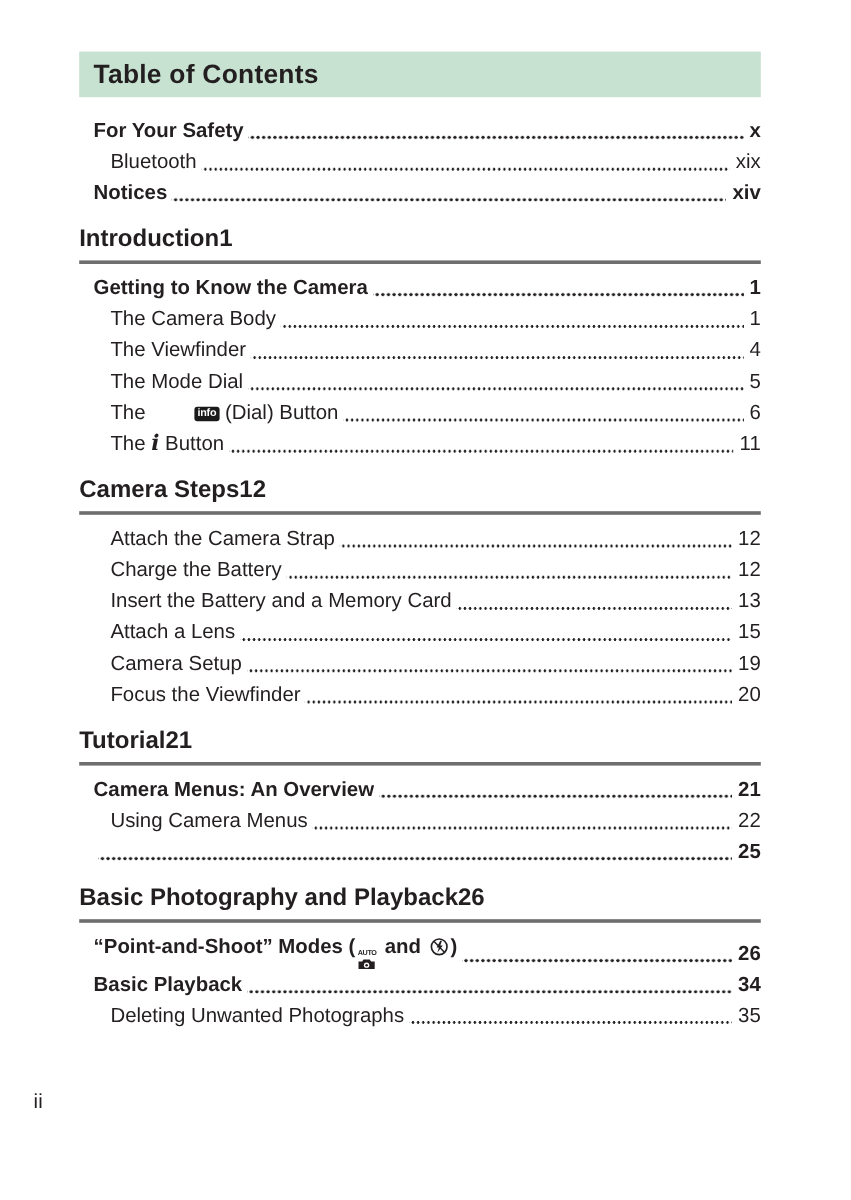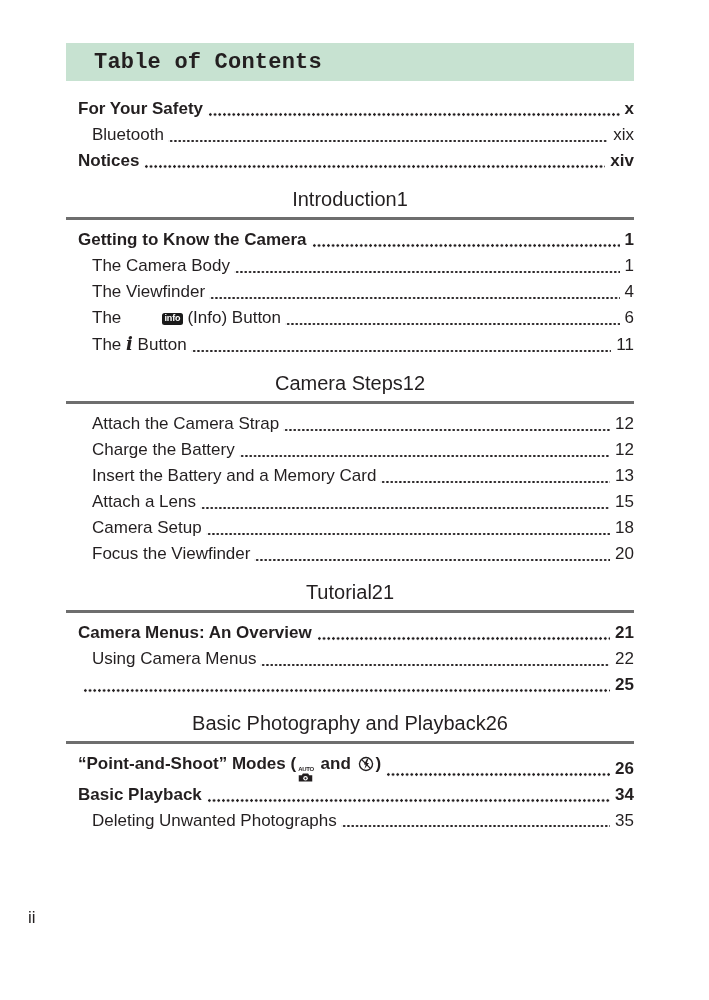--- a/index.html
+++ b/index.html
@@ -5,21 +5,21 @@
   html,body { margin:0; padding:0; }
   body {
     width:709px; height:1000px; background:#ffffff; position:relative;
     font-family:"Liberation Sans", sans-serif; color:#231f20;
     overflow:hidden;
   }
   .content { position:absolute; left:66px; top:43px; width:568px; }
 
   
   .band { height:38px; background:#c7e2d1; display:flex; align-items:center; }
-  .band .title { font-size:22px; font-weight:bold; padding-left:28px; letter-spacing:0.2px;font-family:Liberation Mono, monospace; }
+  .band .title { font-size:22px; font-weight:bold; padding-left:12px; letter-spacing:0.2px; }
 
   
   .front { margin-top:15px; }
   .row { display:flex; align-items:flex-end; line-height:26px; font-size:17px;justify-content:center; }
   .row.bold { font-weight:bold; }
   .lvl1 { padding-left:12px; }
   .lvl2 { padding-left:26px; }
   .label { white-space:nowrap; }
   .leader {
     flex:1 1 auto; min-width:10px; height:26px; margin:0 5px 0 4px;
@@ -28,22 +28,22 @@
     background-position:left 1px bottom 5px;
   }
   .row.bold .leader {
     background-image: radial-gradient(circle, #231f20 1.15px, transparent 1.45px);
     background-size:4.7px 4.7px;
   }
   .pagenum { white-space:nowrap; }
 
   
   .section { margin-top:10px; }
-  .section-head { display:flex; justify-content:center; align-items:flex-end;
-    font-size:20px; font-weight:normal; line-height:30px; }
+  .section-head { display:flex; justify-content:flex-start; align-items:flex-end;
+    font-size:20px; font-weight:bold; line-height:30px; }
   .rule { height:3px; background:#6e6e6e; margin-top:3px; margin-bottom:7px; }
 
   
   .info-badge {
     display:inline-block; background:#1a1a1a; color:#ffffff; font-weight:bold;
     font-size:9px; line-height:11px; padding:0.5px 2.5px; border-radius:2.5px;
     vertical-align:2px; letter-spacing:-0.2px;margin-left:36px;
   }
   .i-glyph { font-family:"DejaVu Serif", serif; font-style:italic; font-weight:bold; font-size:18px; }
   .auto-icon { display:inline-flex; flex-direction:column; align-items:center;
@@ -96,21 +96,26 @@
       <span class="label">The Camera Body</span>
       <span class="leader"></span>
       <span class="pagenum">1</span>
     </div>
     <div class="row lvl2">
       <span class="label">The Viewfinder</span>
       <span class="leader"></span>
       <span class="pagenum">4</span>
     </div>
     <div class="row lvl2">
-      <span class="label"><span>The </span><span class="info-badge"><span>info</span></span><span> (Info) Button</span></span>
+      <span class="label">The Mode Dial</span>
+      <span class="leader"></span>
+      <span class="pagenum">5</span>
+    </div>
+    <div class="row lvl2">
+      <span class="label"><span>The </span><span class="info-badge"><span>info</span></span><span> (Dial) Button</span></span>
       <span class="leader"></span>
       <span class="pagenum">6</span>
     </div>
     <div class="row lvl2">
       <span class="label"><span>The </span><span class="i-glyph">i</span><span> Button</span></span>
       <span class="leader"></span>
       <span class="pagenum">11</span>
     </div>
   </div>
 
@@ -136,21 +141,21 @@
       <span class="pagenum">13</span>
     </div>
     <div class="row lvl2">
       <span class="label">Attach a Lens</span>
       <span class="leader"></span>
       <span class="pagenum">15</span>
     </div>
     <div class="row lvl2">
       <span class="label">Camera Setup</span>
       <span class="leader"></span>
-      <span class="pagenum">18</span>
+      <span class="pagenum">19</span>
     </div>
     <div class="row lvl2">
       <span class="label">Focus the Viewfinder</span>
       <span class="leader"></span>
       <span class="pagenum">20</span>
     </div>
   </div>
 
   <div class="section">
     <div class="section-head">

